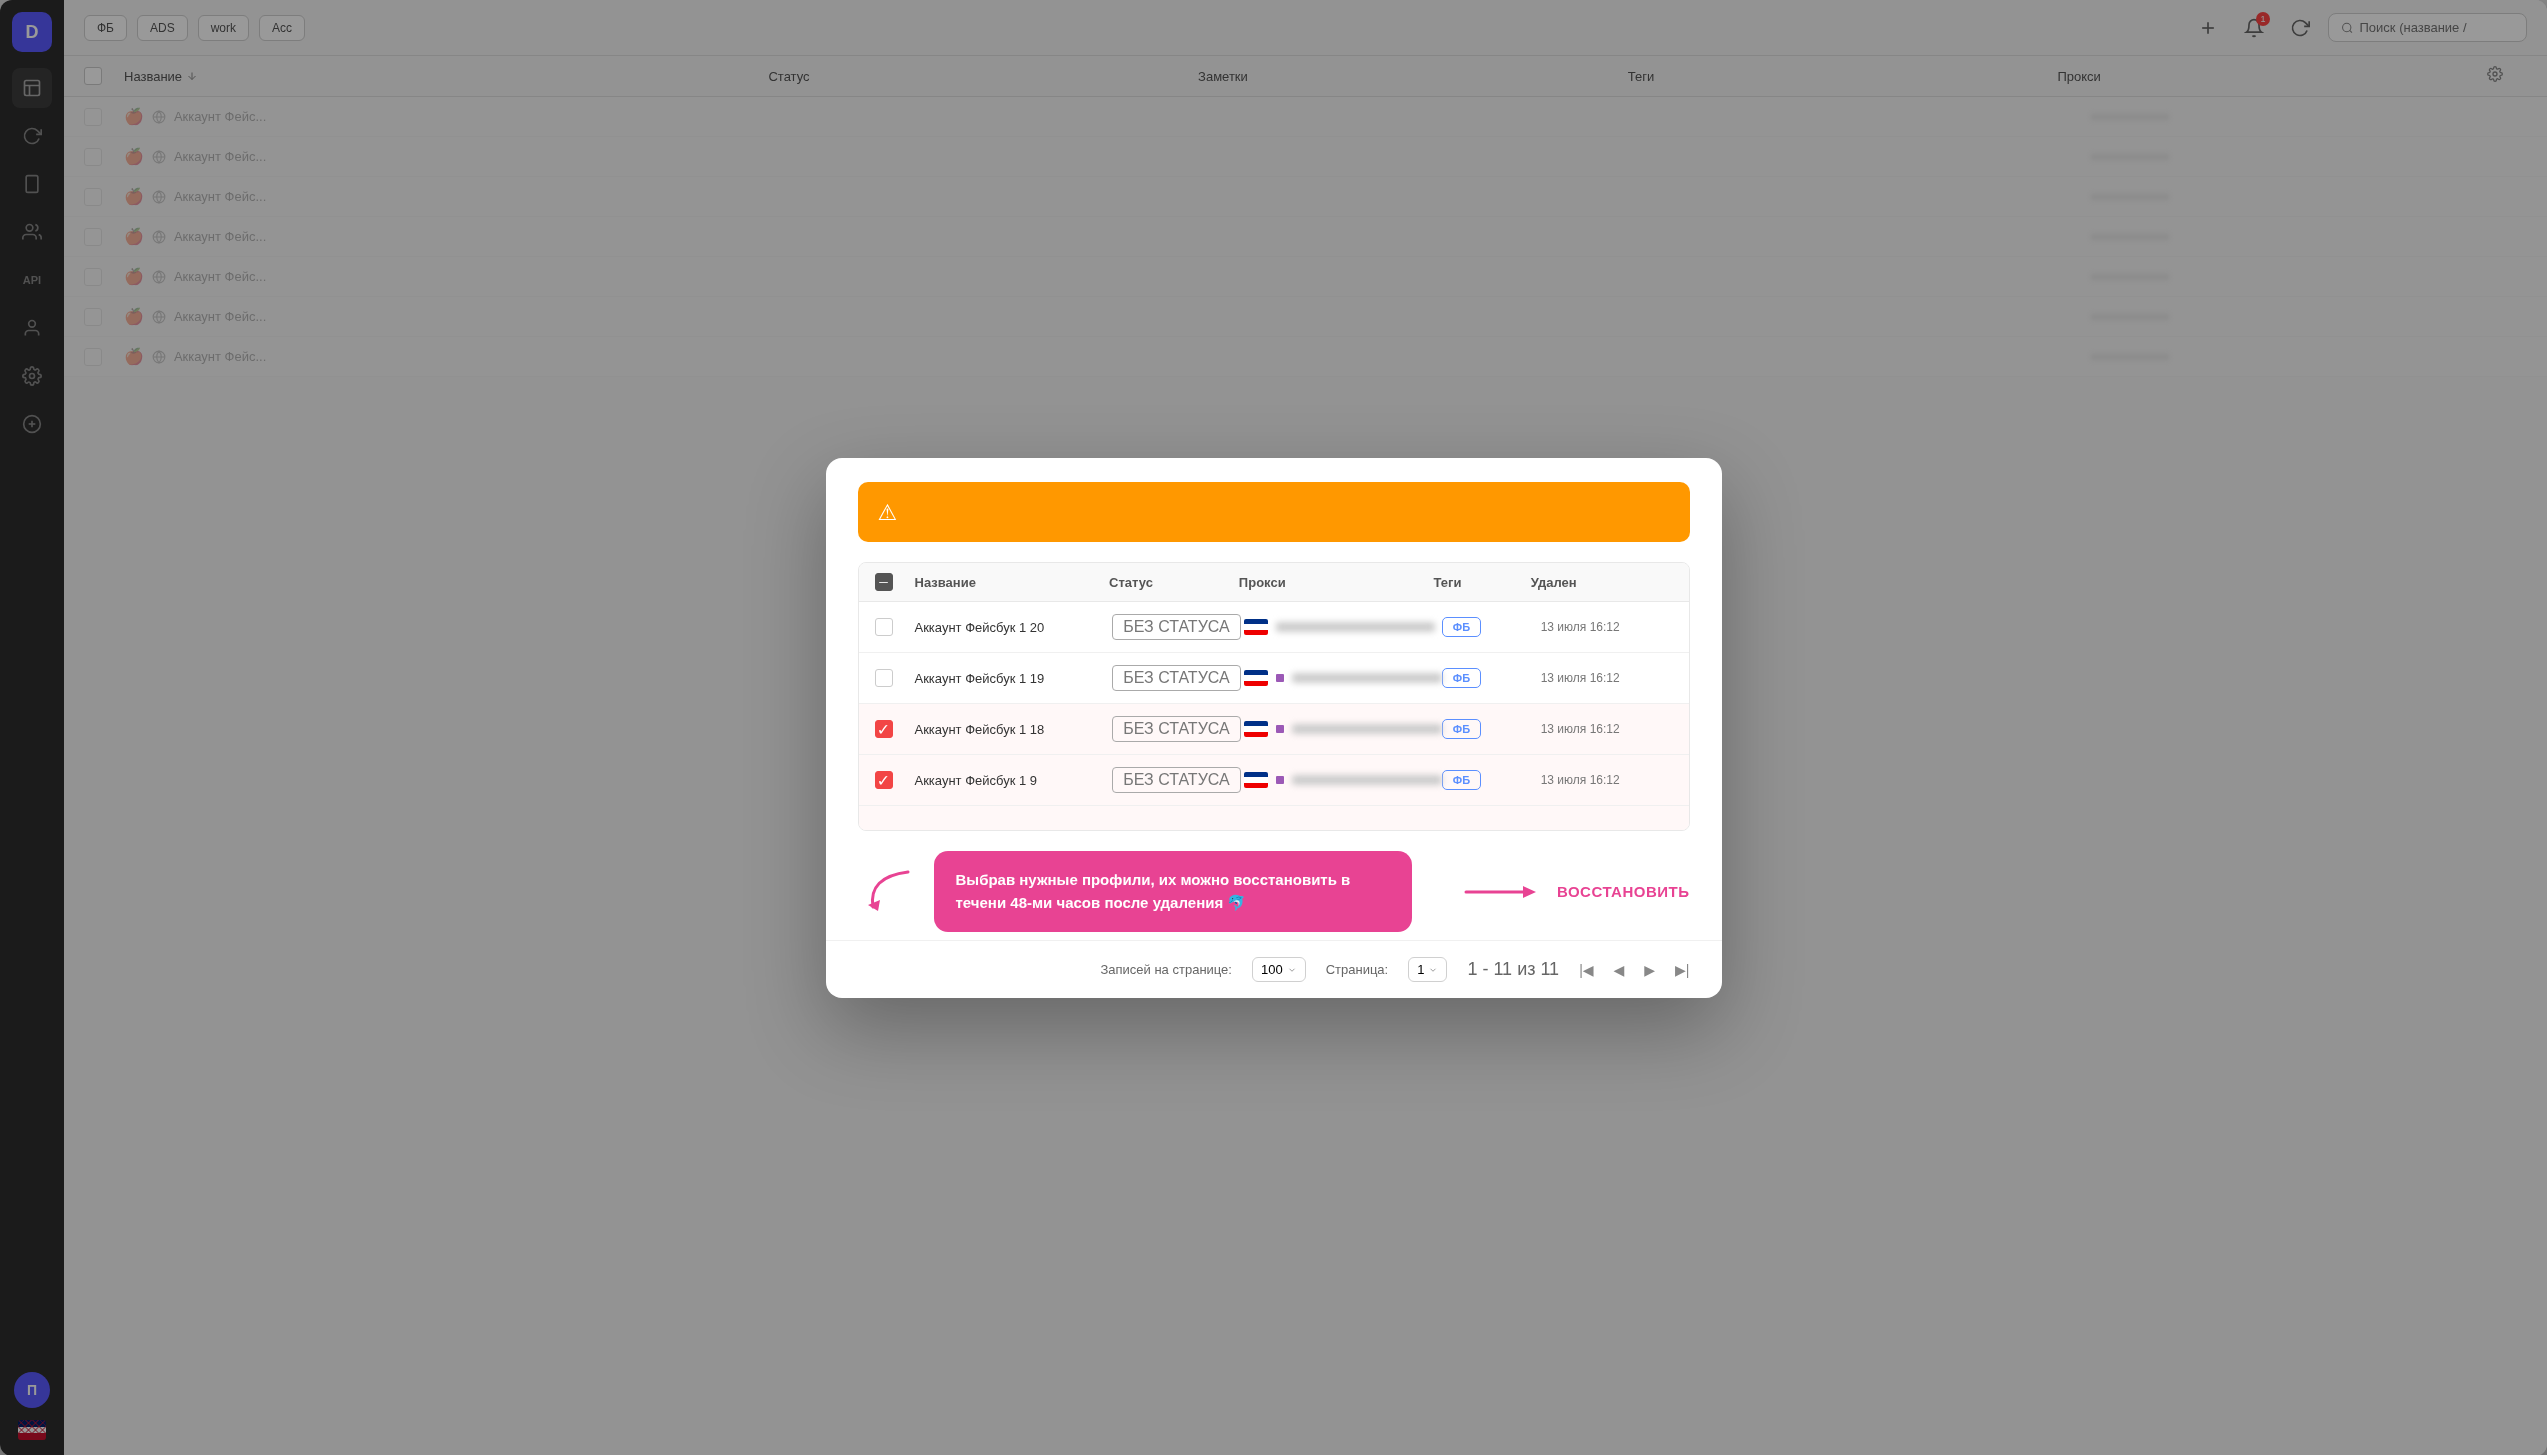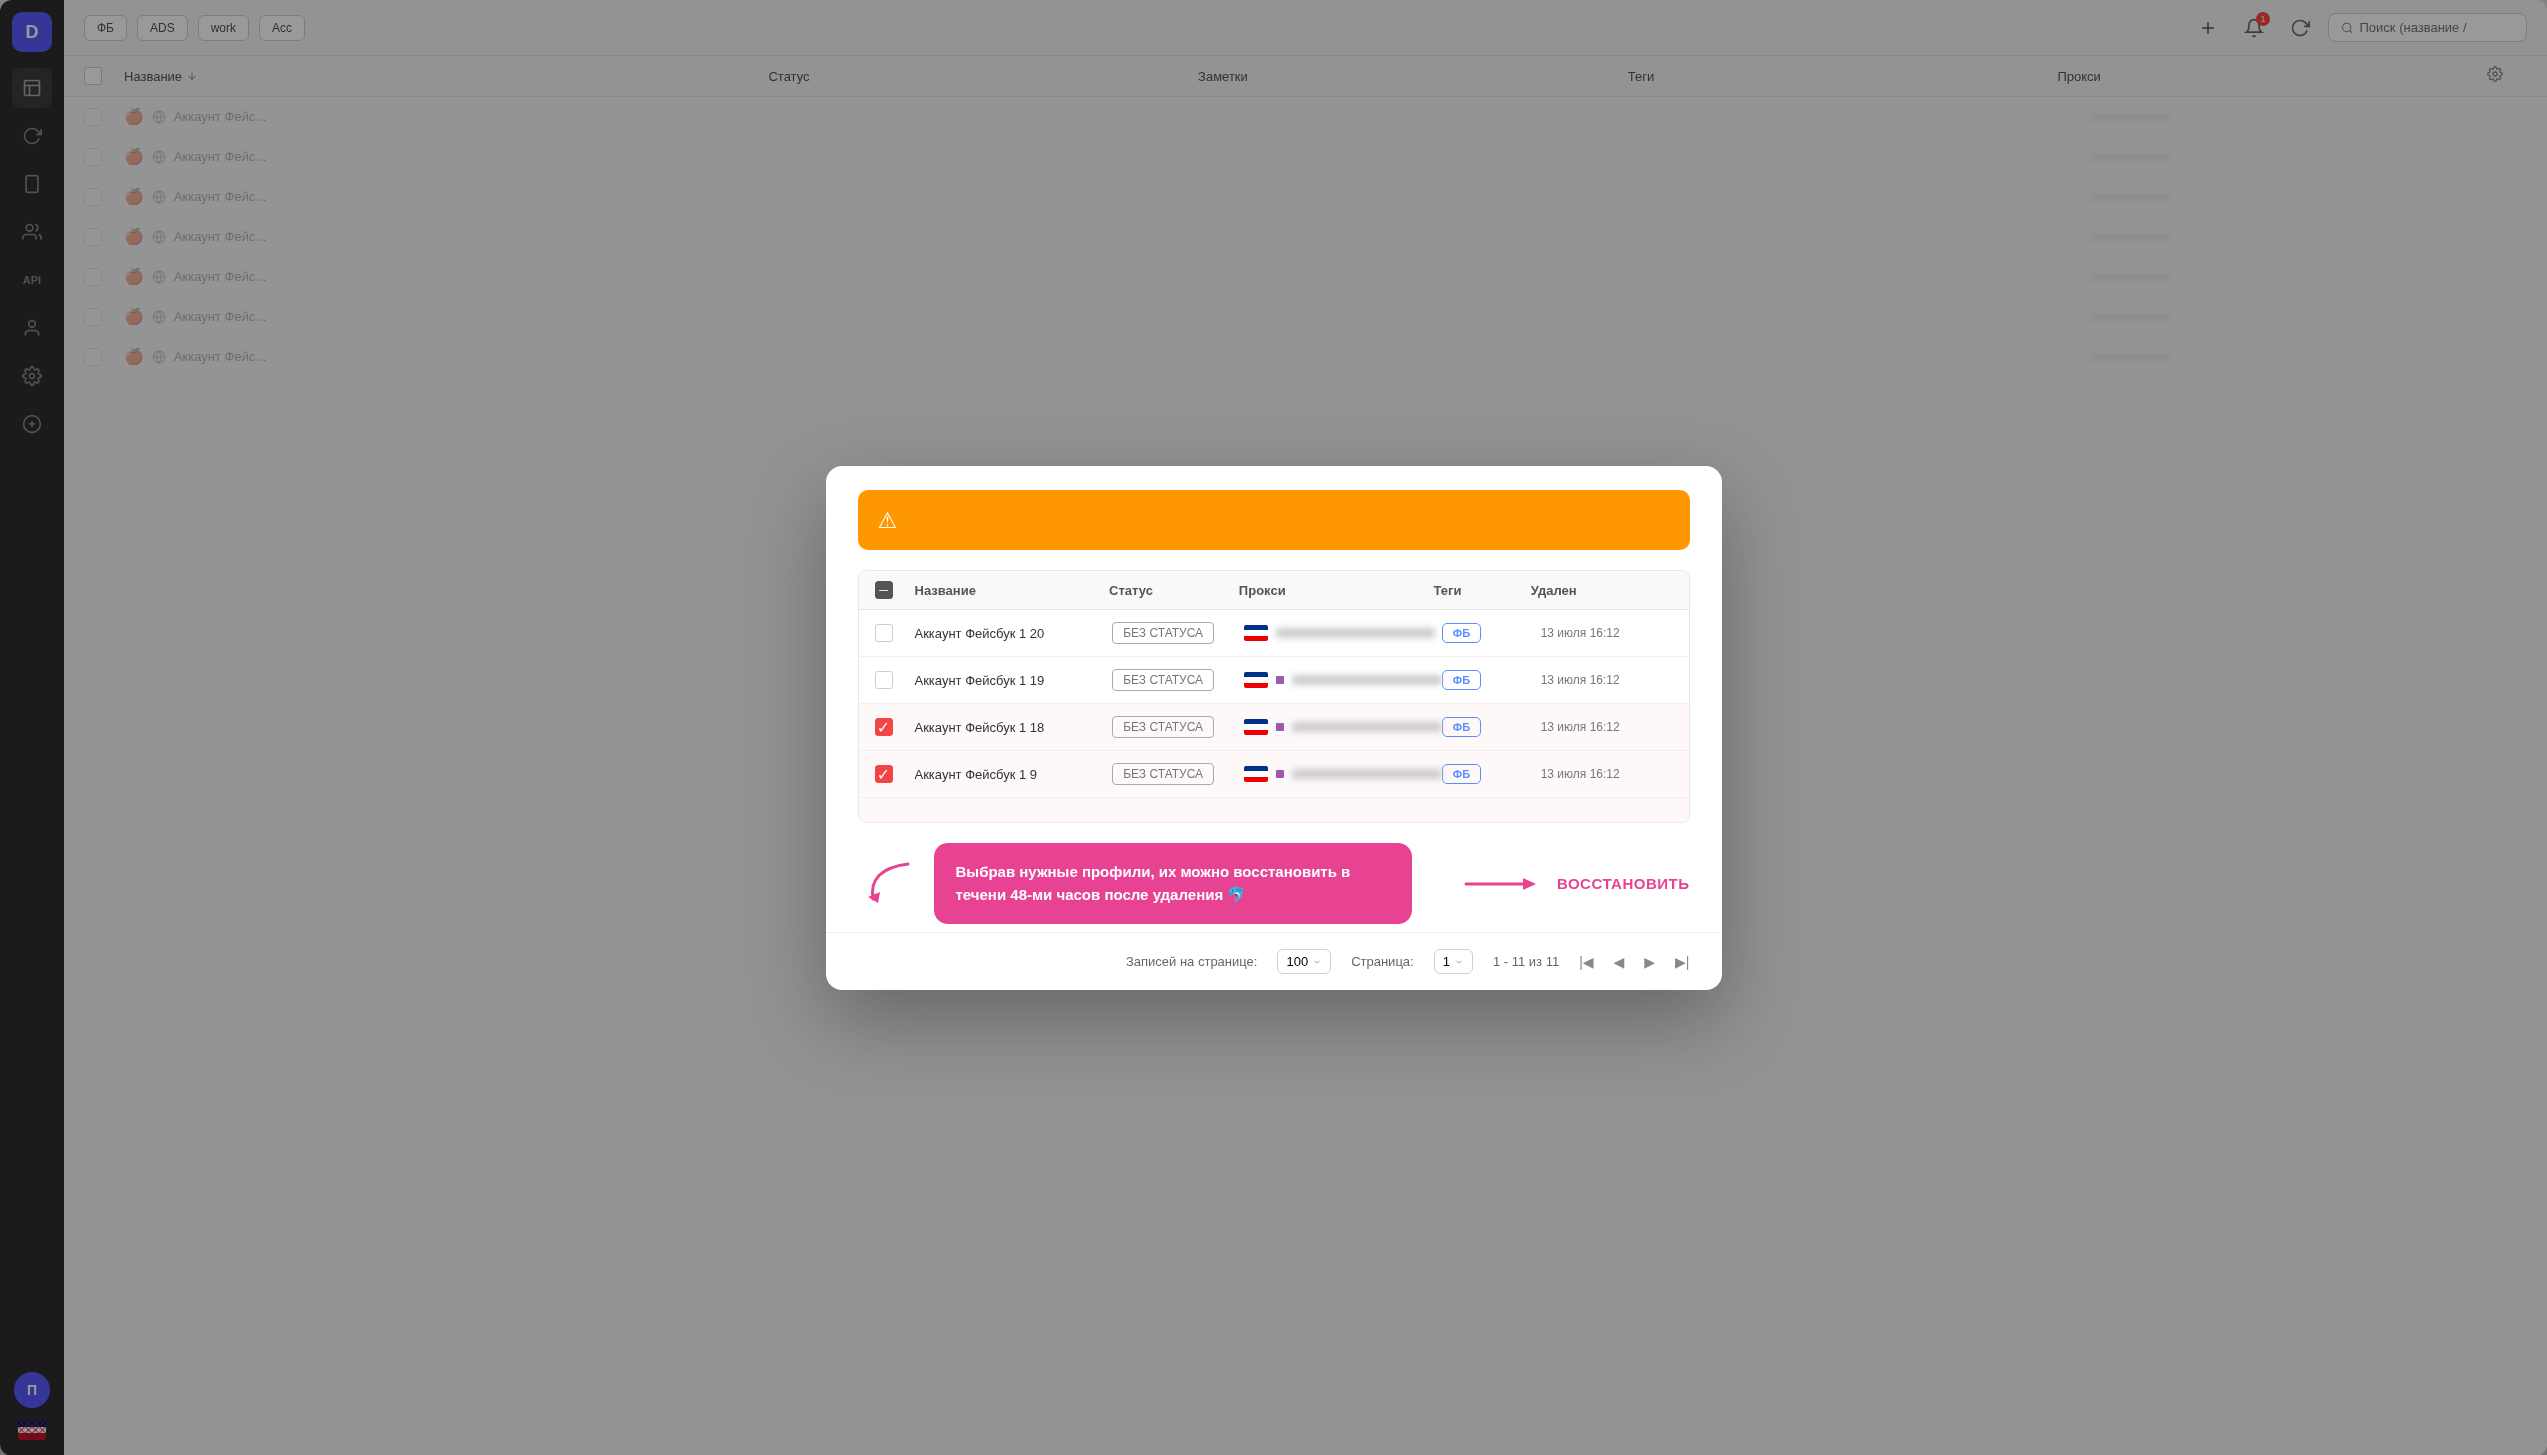--- a/index.html
+++ b/index.html
@@ -358,21 +358,21 @@
     .mr-status { flex: 2; }
     .mr-proxy { flex: 3; display: flex; align-items: center; gap: 8px; }
     .mr-tags { flex: 1.5; }
     .mr-deleted { flex: 2; font-size: 12px; color: #777; }
 
     .status-badge {
       display: inline-block;
       padding: 3px 10px;
       border: 1px solid #aaa;
       border-radius: 4px;
-      font-size: 12px;
+      font-size: 16px;
       color: #777;
       font-weight: 500;
     }
 
     .tag-badge {
       display: inline-block;
       padding: 3px 10px;
       border: 1.5px solid #5b8fff;
       border-radius: 5px;
       font-size: 11px;
@@ -430,21 +430,21 @@
       color: #666;
     }
 
     .pag-chevron {
       cursor: pointer;
       color: #888;
       font-size: 14px;
     }
 
     .pag-count {
-      font-size: 13px;
+      font-size: 18px;
       color: #666;
     }
 
     .select-box {
       border: 1px solid #d0d0d0;
       border-radius: 6px;
       padding: 4px 8px;
       font-size: 13px;
       background: white;
       display: flex;

